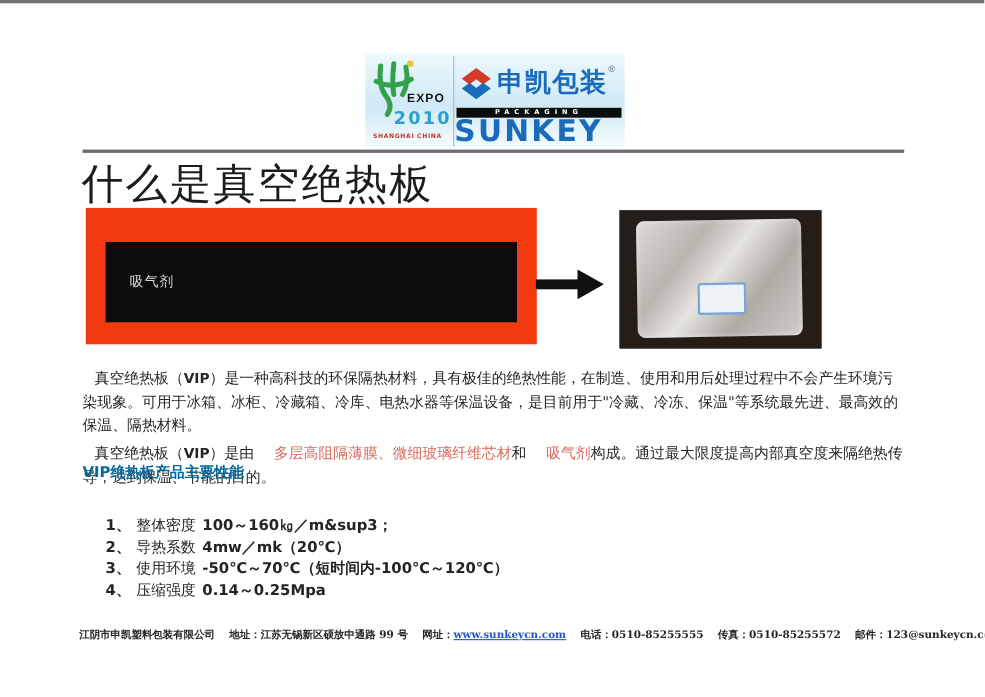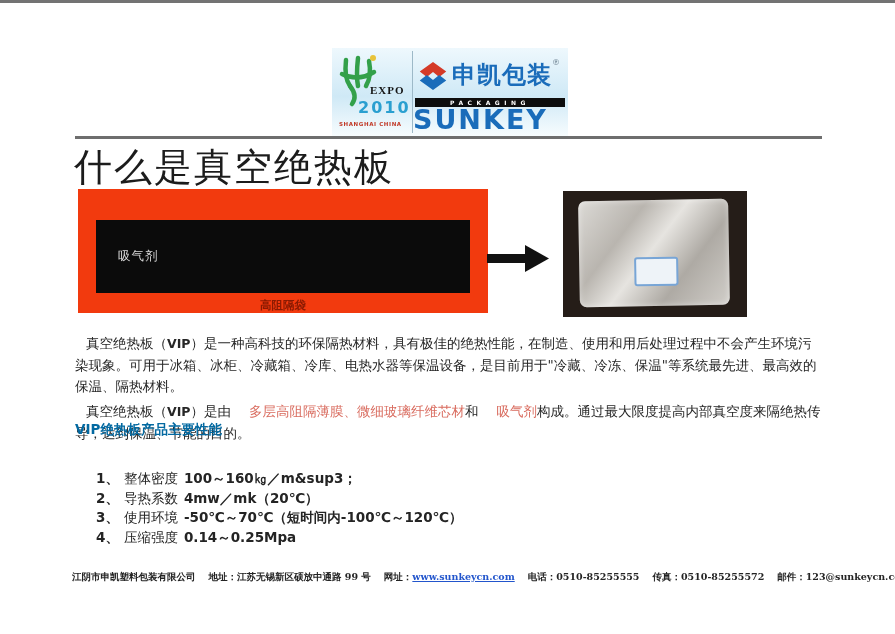--- a/index.html
+++ b/index.html
@@ -10,21 +10,21 @@
   }
 
   
   .logo-block {
     position:absolute; left:332px; top:45px; width:236px; height:88px;
     display:flex;
     background:linear-gradient(180deg,#eef8fd 0%,#cfe9f6 55%,#f7fcfe 100%);
   }
   .expo { position:relative; width:80px; flex:0 0 80px; }
   .expo-figure { position:absolute; left:4px; top:4px; }
-  .expo-word { position:absolute; left:38px; top:36px; font-family:Liberation Serif, serif; font-weight:700; font-size:11px; color:#141414; letter-spacing:1px; }
+  .expo-word { position:absolute; left:38px; top:36px; font-family:Liberation Sans, sans-serif; font-weight:700; font-size:11px; color:#141414; letter-spacing:1px; }
   .expo-year { position:absolute; left:26px; top:50px; font-family:"DejaVu Sans",sans-serif; font-weight:700; font-size:16px; color:#2a9fd0; letter-spacing:2px; }
   .expo-sub  { position:absolute; left:7px;  top:73px; font-family:"DejaVu Sans",sans-serif; font-weight:700; font-size:5.5px; color:#c23a28; letter-spacing:0.6px; }
   .logo-divider { width:1px; background:#9db9c8; margin:3px 0; flex:0 0 1px; }
   .sunkey { position:relative; flex:1; }
   .sk-row { position:absolute; left:5px; top:12px; display:flex; align-items:flex-start; }
   .sk-cn { font-weight:900; font-size:24px; line-height:30px; color:#1a6cba; letter-spacing:1px; margin-left:4px; font-family:"DejaVu Serif",serif; }
   .sk-reg { font-size:8px; color:#607585; margin-top:-2px; }
   .sk-bar {
     position:absolute; left:2px; top:50px; width:150px; height:9px; background:#0d0d0d;
     color:#ffffff; font-family:"DejaVu Sans",sans-serif; font-weight:700; font-size:6px;
@@ -123,21 +123,20 @@
     </div>
   </div>
 
   <div class="rule"></div>
   <h1 class="page-title">什么是真空绝热板</h1>
 
   <div class="bag">
     <div class="core">
       <span class="getter-label">吸气剂</span>
     </div>
-    <div class="bag-label">高阻隔袋</div>
   </div>
 
   <span class="arrow-icon">
     <svg width="62" height="33" viewBox="0 0 62 33">
       <rect x="0" y="12" width="39" height="9" fill="#111111"></rect>
       <polygon points="38,3 62,16.5 38,30" fill="#111111"></polygon>
     </svg>
   </span>
 
   <div class="photo">

